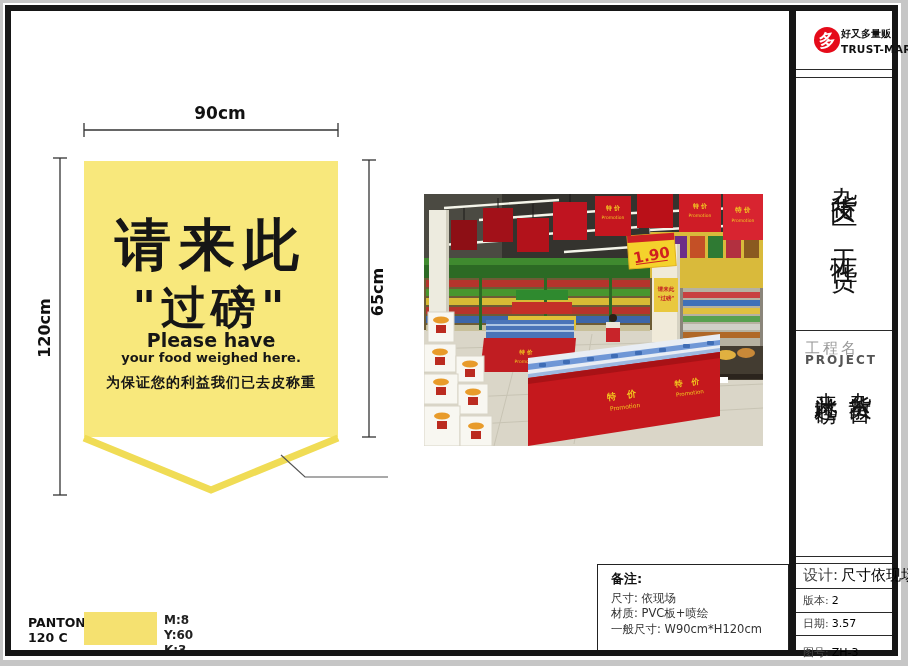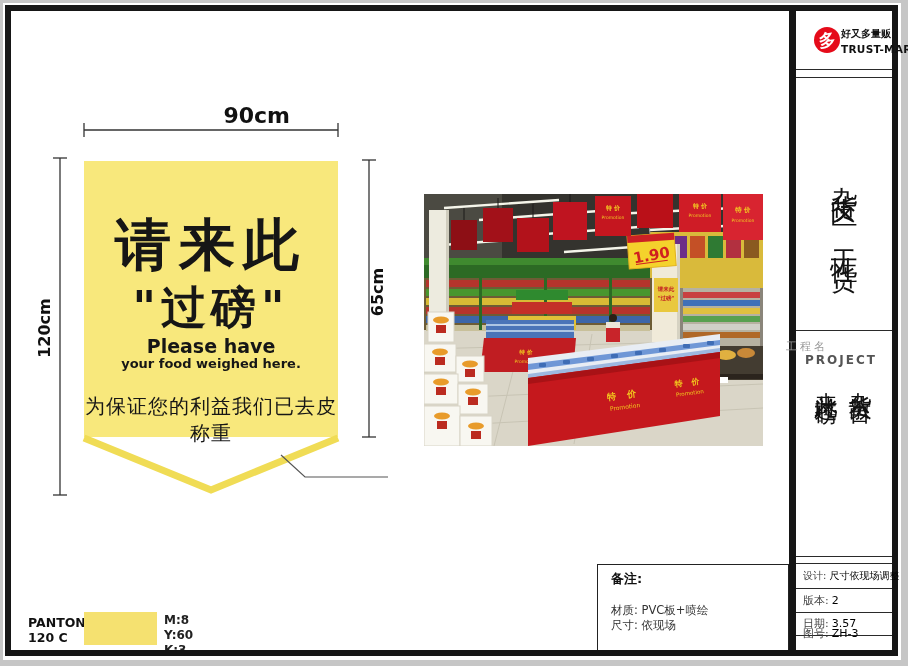--- a/index.html
+++ b/index.html
@@ -9,57 +9,57 @@
   .paper{left:3px;top:3px;width:898px;height:657px;background:#ffffff}
   .frame{left:5px;top:5px;width:893px;height:651px;border:6px solid #161616;box-sizing:border-box;pointer-events:none}
   .divider{left:789px;top:5px;width:7px;height:651px;background:#161616}
   .hline{left:796px;width:96px;height:1px;background:#2a2a2a}
 
   
   .design-svg{left:20px;top:100px;width:390px;height:420px}
   .banner-text{left:84px;top:161px;width:254px;height:276px;text-align:center;color:#161616}
   .bt1{margin-top:56px;font-size:56px;font-weight:900;letter-spacing:8px;line-height:1}
   .bt2{margin-top:12px;font-size:45px;font-weight:900;letter-spacing:5px;line-height:1}
-  .bt3{margin-top:6px;font-size:19px;font-weight:800;line-height:1.1}
+  .bt3{margin-top:0;font-size:19px;font-weight:800;line-height:1.1}
   .bt4{font-size:13px;font-weight:800;line-height:1.1}
-  .bt5{margin-top:22px;font-size:20px;font-weight:400;letter-spacing:1px}
+  .bt5{margin-top:9px;font-size:14px;font-weight:700;letter-spacing:1px}
   .dim{font-weight:700;color:#111}
-  .dim-top{left:150px;top:103px;width:140px;text-align:right;font-size:22px}
+  .dim-top{left:150px;top:103px;width:140px;text-align:center;font-size:17px}
   .dim-left{left:10px;top:318px;width:70px;height:20px;text-align:center;font-size:16px;transform:rotate(-90deg)}
   .dim-right{left:348px;top:282px;width:60px;height:20px;text-align:center;font-size:16px;transform:rotate(-90deg)}
   .band-note{left:308px;top:482px;font-size:20px;font-weight:800;letter-spacing:2px}
 
   
   .photo{left:424px;top:194px;width:339px;height:252px}
 
   
   .pantone-name{left:28px;top:615px;font-size:12.5px;font-weight:800;line-height:1.2}
   .swatch{left:84px;top:612px;width:73px;height:33px;background:#F5E170}
   .cmyk{left:164px;top:613px;font-size:12px;font-weight:700;line-height:1.25;color:#222}
 
   
   .notes{left:597px;top:564px;width:192px;height:89px;border:1.5px solid #222;box-sizing:border-box;padding:5px 0 0 13px}
-  .notes-title{font-size:13px;font-weight:800;margin-bottom:15px}
+  .notes-title{font-size:13px;font-weight:800;margin-bottom:3px}
   .note-line{font-size:11.5px;color:#333;line-height:1.33;white-space:nowrap}
 
   
   .logo-svg{left:813px;top:26px;width:28px;height:28px}
   .brand-cn{left:841px;top:27px;width:72px;font-size:10px;font-weight:900;white-space:nowrap;letter-spacing:0}
   .brand-en{left:841px;top:43px;font-size:10.5px;font-weight:800;letter-spacing:.3px;white-space:nowrap}
   .side-title{left:796px;top:86px;width:96px;height:244px;display:flex;align-items:center;justify-content:center;
               writing-mode:vertical-rl;text-orientation:upright;font-size:27px;font-weight:500;letter-spacing:8px}
-  .proj-label{left:786px;top:339px;font-size:11px;color:#999;letter-spacing:3px}
+  .proj-label{left:805px;top:339px;font-size:15px;color:#999;letter-spacing:3px}
   .proj-label-en{left:805px;top:353px;font-size:12px;font-weight:700;color:#555;letter-spacing:2px}
   .proj-name{left:796px;top:374px;width:96px;height:118px;display:flex;justify-content:center;gap:3px}
   .pcol{writing-mode:vertical-rl;text-orientation:upright;font-size:23px;font-weight:500;letter-spacing:3px}
   .meta-row{left:796px;width:96px;display:flex;align-items:center;padding-left:7px;box-sizing:border-box;
             font-size:11px;white-space:nowrap}
   .meta-row .lbl{color:#444;margin-right:3px}
   .meta-row .val{color:#000}
-  .meta-row.tight{font-size:10px}
+  .meta-row.tight{font-size:15px}
 </style>
 </head>
 <body>
 
 <div class="abs page" style="inset:0">
   <div class="abs paper"></div>
 
   <svg class="abs design-svg" viewBox="0 0 390 420">
 
     <rect x="64" y="61" width="254" height="276" fill="#F8E87C"></rect>
@@ -297,22 +297,23 @@
   </div>
   <div class="abs swatch"></div>
   <div class="abs cmyk">
     <div>M:8</div>
     <div>Y:60</div>
     <div>K:3</div>
   </div>
 
   <div class="abs notes">
     <div class="notes-title">备注:</div>
+    <div class="note-line">尺寸: 依现场</div>
     <div class="note-line">材质: PVC板+喷绘</div>
-    <div class="note-line">尺寸: 依现场</div>
+    <div class="note-line">一般尺寸: W90cm*H120cm</div>
   </div>
 
   <div class="abs frame"></div>
   <div class="abs divider"></div>
 
   <svg class="abs logo-svg" viewBox="0 0 28 28">
     <circle cx="14" cy="14" r="13" fill="#E50B1A"></circle>
     <text x="14" y="20" text-anchor="middle" font-size="17" font-weight="bold" fill="#ffffff" transform="rotate(-8 14 14)">多</text>
   </svg>
   <div class="abs brand-cn">好又多量贩</div>
@@ -342,17 +343,17 @@
   <div class="abs meta-row" style="top:588px;height:24px">
     <span class="lbl">版本:</span>
     <span class="val">2</span>
   </div>
   <div class="abs hline" style="top:612px"></div>
   <div class="abs meta-row" style="top:612px;height:23px">
     <span class="lbl">日期:</span>
     <span class="val">3.57</span>
   </div>
   <div class="abs hline" style="top:635px"></div>
-  <div class="abs meta-row" style="top:619px;height:29px">
+  <div class="abs meta-row" style="top:638px;height:29px">
     <span class="lbl">图号:</span>
     <span class="val">ZH-3</span>
   </div>
 </div>
 
 </body></html>

